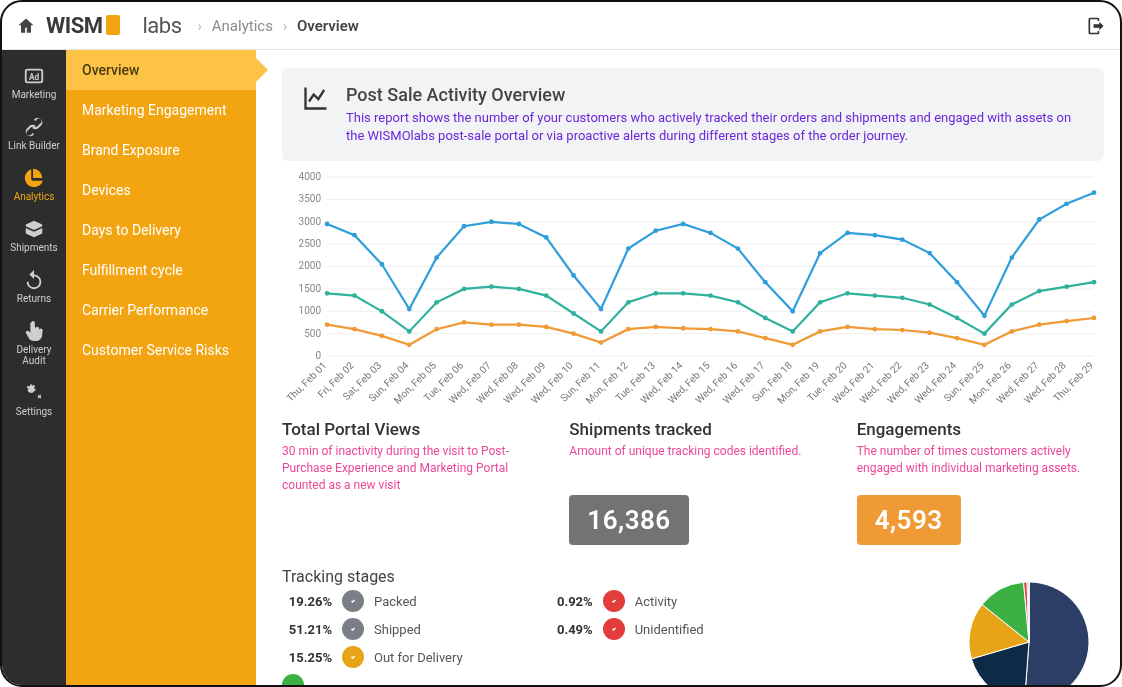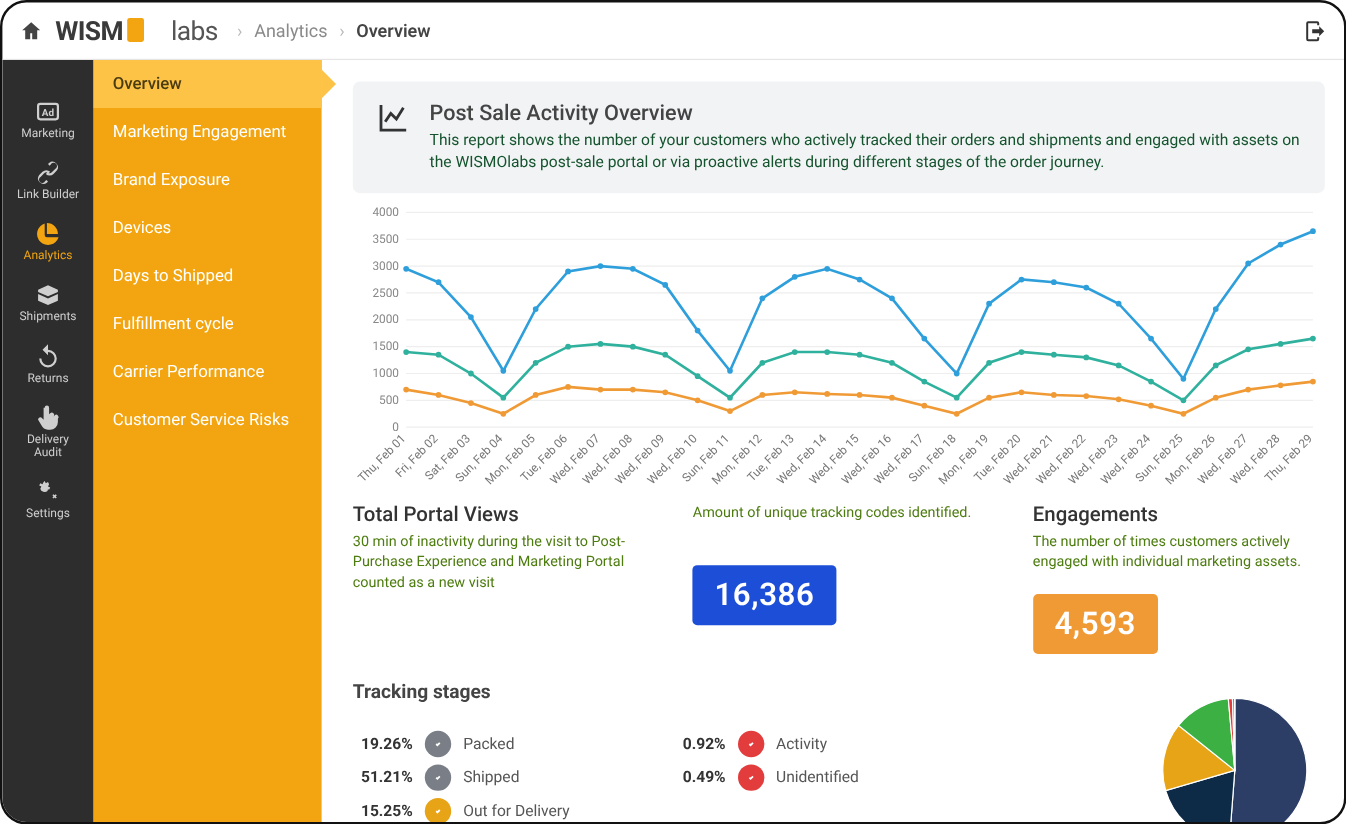--- a/index.html
+++ b/index.html
@@ -16,21 +16,21 @@
   .brand { display: flex; align-items: baseline; font-weight: 700; font-size: 22px; color: #3a3a3a; letter-spacing: -0.5px; }
   .brand .w-accent { background:#f2a510; width:14px; height:20px; display:inline-block; margin:0 3px -2px 3px; border-radius:2px; position:relative; top:2px;}
   .brand .labs { font-weight: 400; margin-left: 20px; color:#555;}
   .crumb { margin-left: 10px; color: #8a8a8a; font-size: 15px; }
   .crumb .sep { margin: 0 6px; color:#bbb;}
   .crumb .cur { color: #444; font-weight: 600; }
   .logout { margin-left: auto; color:#333; cursor:pointer; }
   
   .body { flex: 1; display: flex; min-height: 0; }
   .rail {
-    width: 76px; background: #2d2d2d; color: #cfcfcf; display: flex; flex-direction: column; align-items: center; padding-top: 24px; gap: 2px;
+    width: 64px; background: #2d2d2d; color: #cfcfcf; display: flex; flex-direction: column; align-items: center; padding-top: 7px; gap: 2px;
   }
   .rail-item { width: 60px; text-align: center; padding: 8px 0 6px; font-size: 10px; cursor: pointer; }
   .rail-item.active { color: #f2a510; }
   .rail-item .ric { height: 22px; display:flex; align-items:center; justify-content:center; }
   .rail-item .ric svg { width: 22px; height: 22px; }
   .rail-item span { display:block; margin-top:2px; }
   .subnav {
     width: 190px; background: #f2a510; color: #fff; padding: 0;
   }
   .subnav .sn-item { padding: 12px 16px; font-size: 14px; cursor: pointer; position: relative; }
@@ -38,32 +38,32 @@
   .subnav .sn-item.active::after {
     content:""; position:absolute; right:-12px; top:50%; transform:translateY(-50%);
     border-left:12px solid #fcc346; border-top:12px solid transparent; border-bottom:12px solid transparent;
   }
   .main { flex:1; padding: 18px 16px 0 26px; overflow: hidden; color:#333; }
   .header-card {
     background: #f1f3f5; border-radius: 6px; padding: 16px 20px; display:flex; gap:16px; margin-bottom: 10px;
   }
   .header-card .hic { color:#333; }
   .header-card h2 { font-size: 18px; font-weight: 500; color:#444; margin-bottom:4px;}
-  .header-card p { font-size: 13px; color:#14532d; line-height:1.4; max-width: 780px;}
+  .header-card p { font-size: 13px; color:#6d28d9; line-height:1.4; max-width: 780px;}
   .chart { width: 100%; height: 240px; }
   .metrics { display:flex; gap: 40px; margin-top: 4px;}
   .metric { flex:1; }
   .metric h3 { font-size: 17px; font-weight:500; color:#333; margin-bottom:4px;}
-  .metric p { font-size: 12px; color:#4d7c0f; line-height:1.4; min-height: 44px;}
+  .metric p { font-size: 12px; color:#ec4899; line-height:1.4; min-height: 44px;}
   .metric .badge { display:inline-block; margin-top:8px; padding: 10px 18px; border-radius:4px; color:#fff; font-size:26px; font-weight:600; letter-spacing:0.5px;}
   .b-blue { background:#2e9fdb; }
-  .b-teal { background:#1d4ed8; }
+  .b-teal { background:#737373; }
   .b-orange { background:#f09a36; }
   .stages { margin-top: 22px; display:flex; }
-  .stages h4 { font-size:16px; font-weight:700; color:#444; margin-bottom:23px;}
+  .stages h4 { font-size:16px; font-weight:400; color:#444; margin-bottom:4px;}
   .stage-cols { display:flex; gap:80px; }
   .stage-col { display:flex; flex-direction:column; gap:6px;}
   .stage-row { display:flex; align-items:center; gap:10px; font-size:13px; color:#555;}
   .stage-row .pct { width:50px; text-align:right; font-weight:700; color:#333;}
   .stage-ic { width:22px; height:22px; border-radius:50%; display:flex; align-items:center; justify-content:center; color:#fff;}
   .ic-gray{background:#7a7f87;} .ic-gold{background:#e7a417;} .ic-green{background:#3cb043;} .ic-red{background:#e23c3c;}
   .pie-wrap { margin-left:auto; }
   .pie { width:170px; height:130px; }
   .axis-lbl { font-size:10px; fill:#777; }
   .ytick { font-size:10px; fill:#888; }
@@ -154,21 +154,21 @@
           </div>
         <span>Settings</span>
       </div>
     </div>
 
     <div class="subnav">
       <div class="sn-item active">Overview</div>
       <div class="sn-item">Marketing Engagement</div>
       <div class="sn-item">Brand Exposure</div>
       <div class="sn-item">Devices</div>
-      <div class="sn-item">Days to Shipped</div>
+      <div class="sn-item">Days to Delivery</div>
       <div class="sn-item">Fulfillment cycle</div>
       <div class="sn-item">Carrier Performance</div>
       <div class="sn-item">Customer Service Risks</div>
     </div>
 
     <div class="main">
       <div class="header-card">
         <div class="hic">
           <svg width="28" height="28" viewBox="0 0 24 24" fill="none" stroke="currentColor" stroke-width="2">
               <path d="M3 3v18h18"></path>
@@ -320,20 +320,21 @@
           <text class="axis-lbl" transform="translate(782.6785714285714,195) rotate(-45)" text-anchor="end">Wed, Feb 28</text>
           <text class="axis-lbl" transform="translate(810,195) rotate(-45)" text-anchor="end">Thu, Feb 29</text>
         </svg>
 
       <div class="metrics">
         <div class="metric">
           <h3>Total Portal Views</h3>
           <p>30 min of inactivity during the visit to Post-Purchase Experience and Marketing Portal counted as a new visit</p>
         </div>
         <div class="metric">
+          <h3>Shipments tracked</h3>
           <p>Amount of unique tracking codes identified.</p>
           <div class="badge b-teal">16,386</div>
         </div>
         <div class="metric">
           <h3>Engagements</h3>
           <p>The number of times customers actively engaged with individual marketing assets.</p>
           <div class="badge b-orange">4,593</div>
         </div>
       </div>
 

